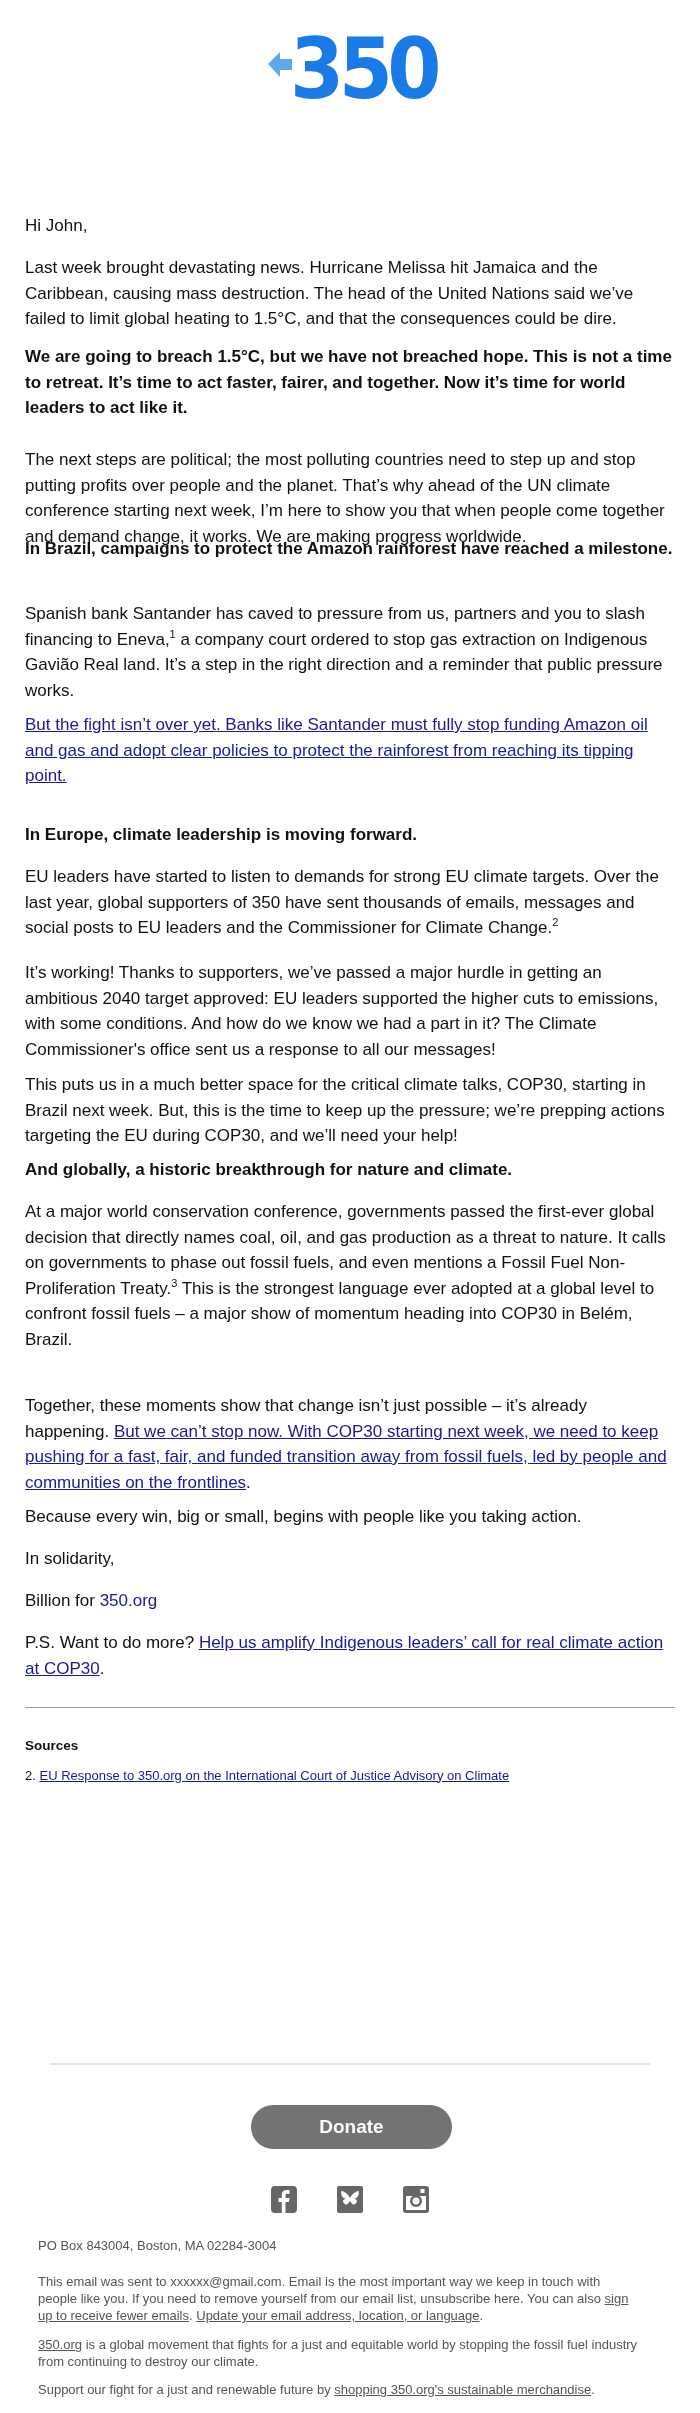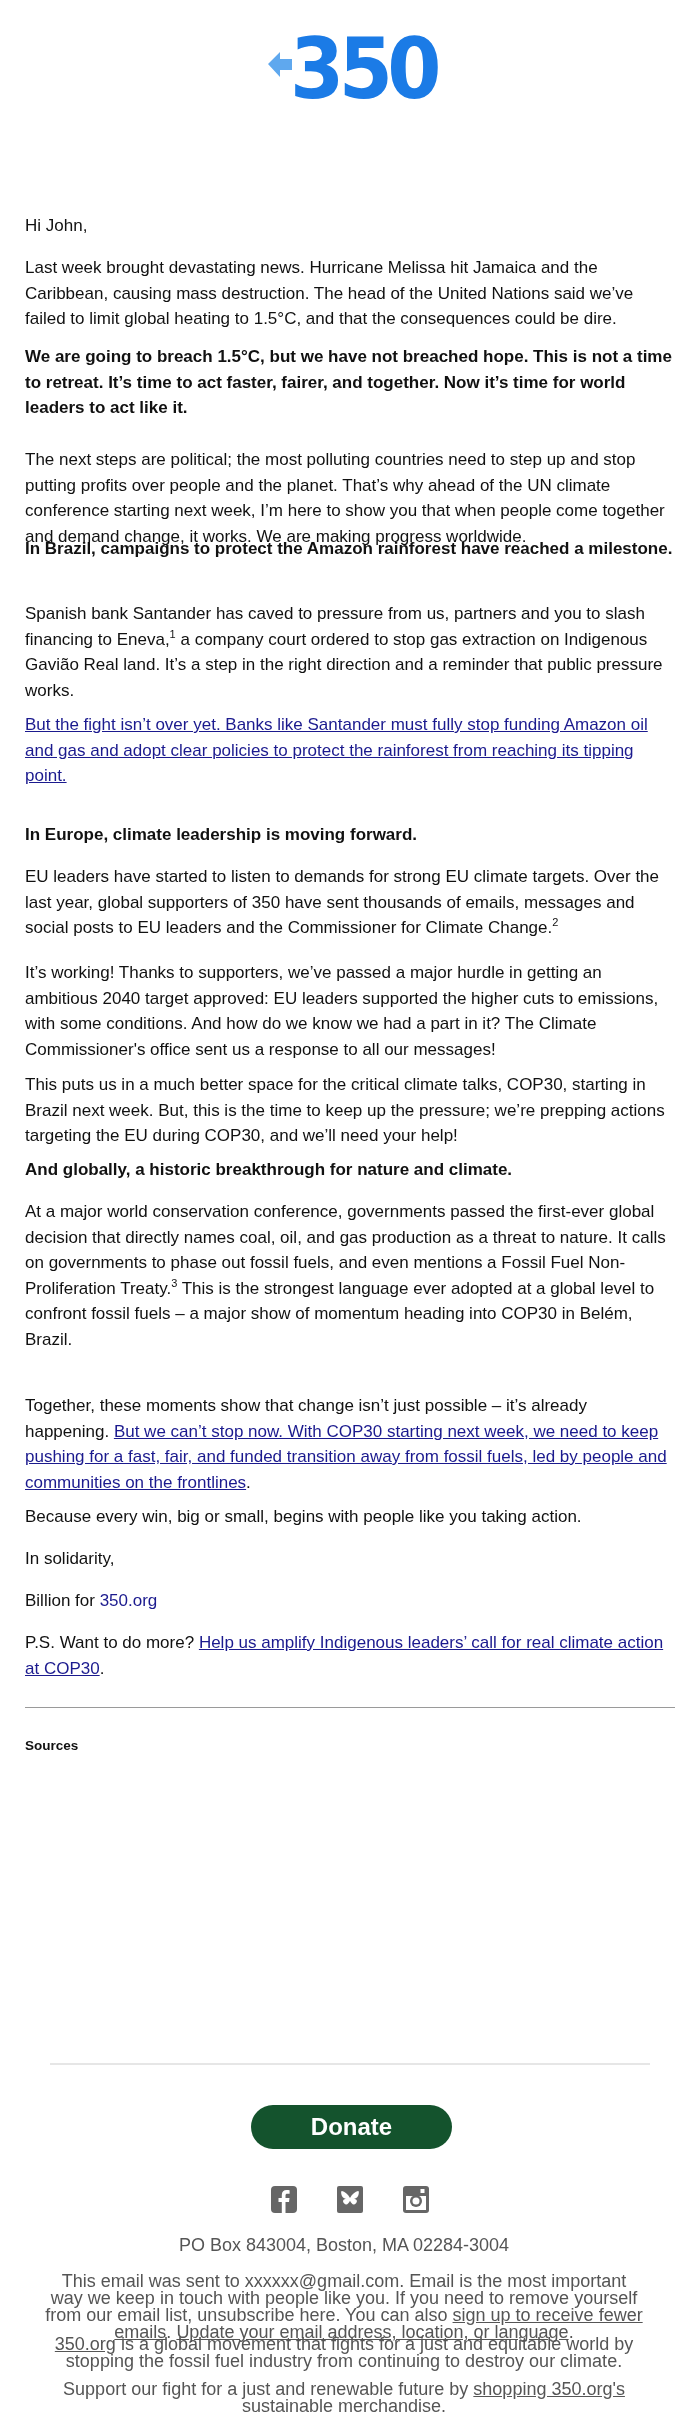--- a/index.html
+++ b/index.html
@@ -9,24 +9,24 @@
   .content { position: absolute; left: 25px; top: 0; width: 650px; }
   .p { position: absolute; left: 0; width: 650px; font-size: 17px; line-height: 25.5px; color: #111; }
   .p.bold { font-weight: bold; }
   a, .link { color: #1b1a8e; text-decoration: underline; }
   .plainlink { color: #1b1a8e; text-decoration: none; }
   sup { font-size: 11px; line-height: 0; vertical-align: 7px; }
   .hr { position: absolute; left: 25px; width: 650px; height: 1px; background: #9a9a9a; top: 1707px; }
   .sources { position: absolute; left: 25px; top: 1733px; width: 650px; font-size: 13px; line-height: 25.5px; color: #111; }
   .sources .title { font-weight: bold; font-size: 13.5px; margin-bottom: 4px; }
   .footer-divider { position: absolute; left: 50px; top: 2063px; width: 600px; height: 2px; background: #e6e6e6; }
-  .donate { position: absolute; left: 251px; top: 2105px; width: 201px; height: 44px; border-radius: 22px; background: #14532d; color: #fff; font-weight: bold; font-size: 24px; display: flex; align-items: center; justify-content: center; cursor: pointer; }
+  .donate { position: absolute; left: 251px; top: 2105px; width: 201px; height: 44px; border-radius: 22px; background: #737373; color: #fff; font-weight: bold; font-size: 19px; display: flex; align-items: center; justify-content: center; cursor: pointer; }
   .social { position: absolute; top: 2186px; width: 26px; height: 27px; }
   .social svg { width: 26px; height: 27px; display: block; }
-  .footer-text { position: absolute; left: 44px; width: 600px; text-align: center; font-size: 18px; line-height: 17px; color: #555; }
+  .footer-text { position: absolute; left: 38px; width: 600px; font-size: 13px; line-height: 17px; color: #555; }
   .footer-text a { color: #555; }
 </style>
 </head>
 <body>
 
 <div class="logo">
   <svg viewBox="0 0 170 74" width="170" height="74">
     <path d="M0 34 L12 22 L12 29 L24 29 L24 40 L12 40 L12 47 Z" fill="#5fa8ee"></path>
     <text x="22" y="68" font-family="'DejaVu Sans', sans-serif" font-weight="bold" font-size="84" fill="#1b7be6" letter-spacing="-6" textLength="146" lengthAdjust="spacingAndGlyphs">350</text>
   </svg>
@@ -81,20 +81,23 @@
 
   <div class="p" style="top:1630px">
     <span>P.S. Want to do more? </span><a class="link" href="#">Help us amplify Indigenous leaders’ call for real climate action at COP30</a><span>.</span>
   </div>
 </div>
 
 <div class="hr"></div>
 
 <div class="sources">
   <div class="title">Sources</div>
+  <div>
+    <span>2. </span><a href="#" class="link">EU Response to 350.org on the International Court of Justice Advisory on Climate</a>
+  </div>
 </div>
 
 <div class="footer-divider"></div>
 
 <div class="donate">Donate</div>
 
 <a class="social" href="#" style="left:271px">
   <svg viewBox="0 0 26 27">
       <rect x="0" y="0" width="26" height="27" rx="4" fill="#666"></rect>
       <path d="M14.5 27 V16 H18 L18.5 12 H14.5 V9.5 C14.5 8.4 15 7.8 16.3 7.8 H18.6 V4.3 C18 4.2 16.8 4.1 15.6 4.1 C12.8 4.1 10.8 5.8 10.8 9 V12 H7.5 V16 H10.8 V27 Z" fill="#fff"></path>

